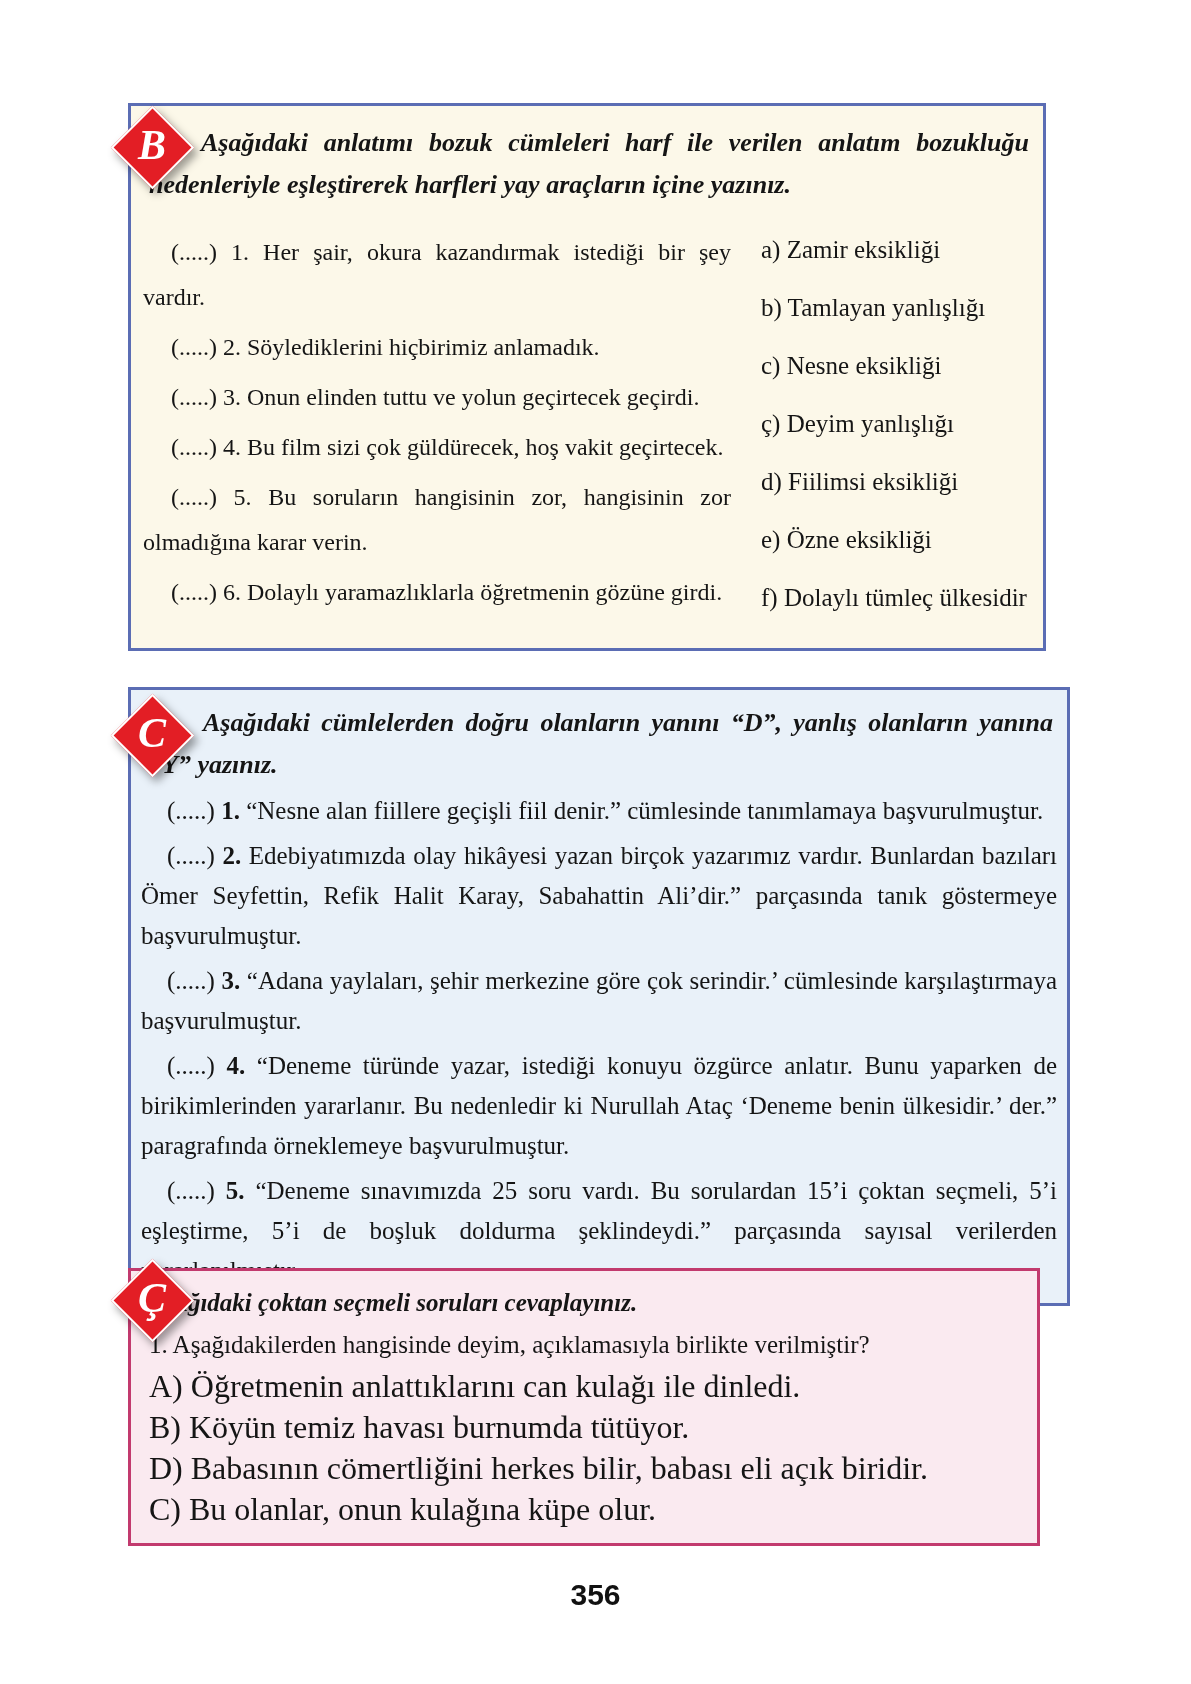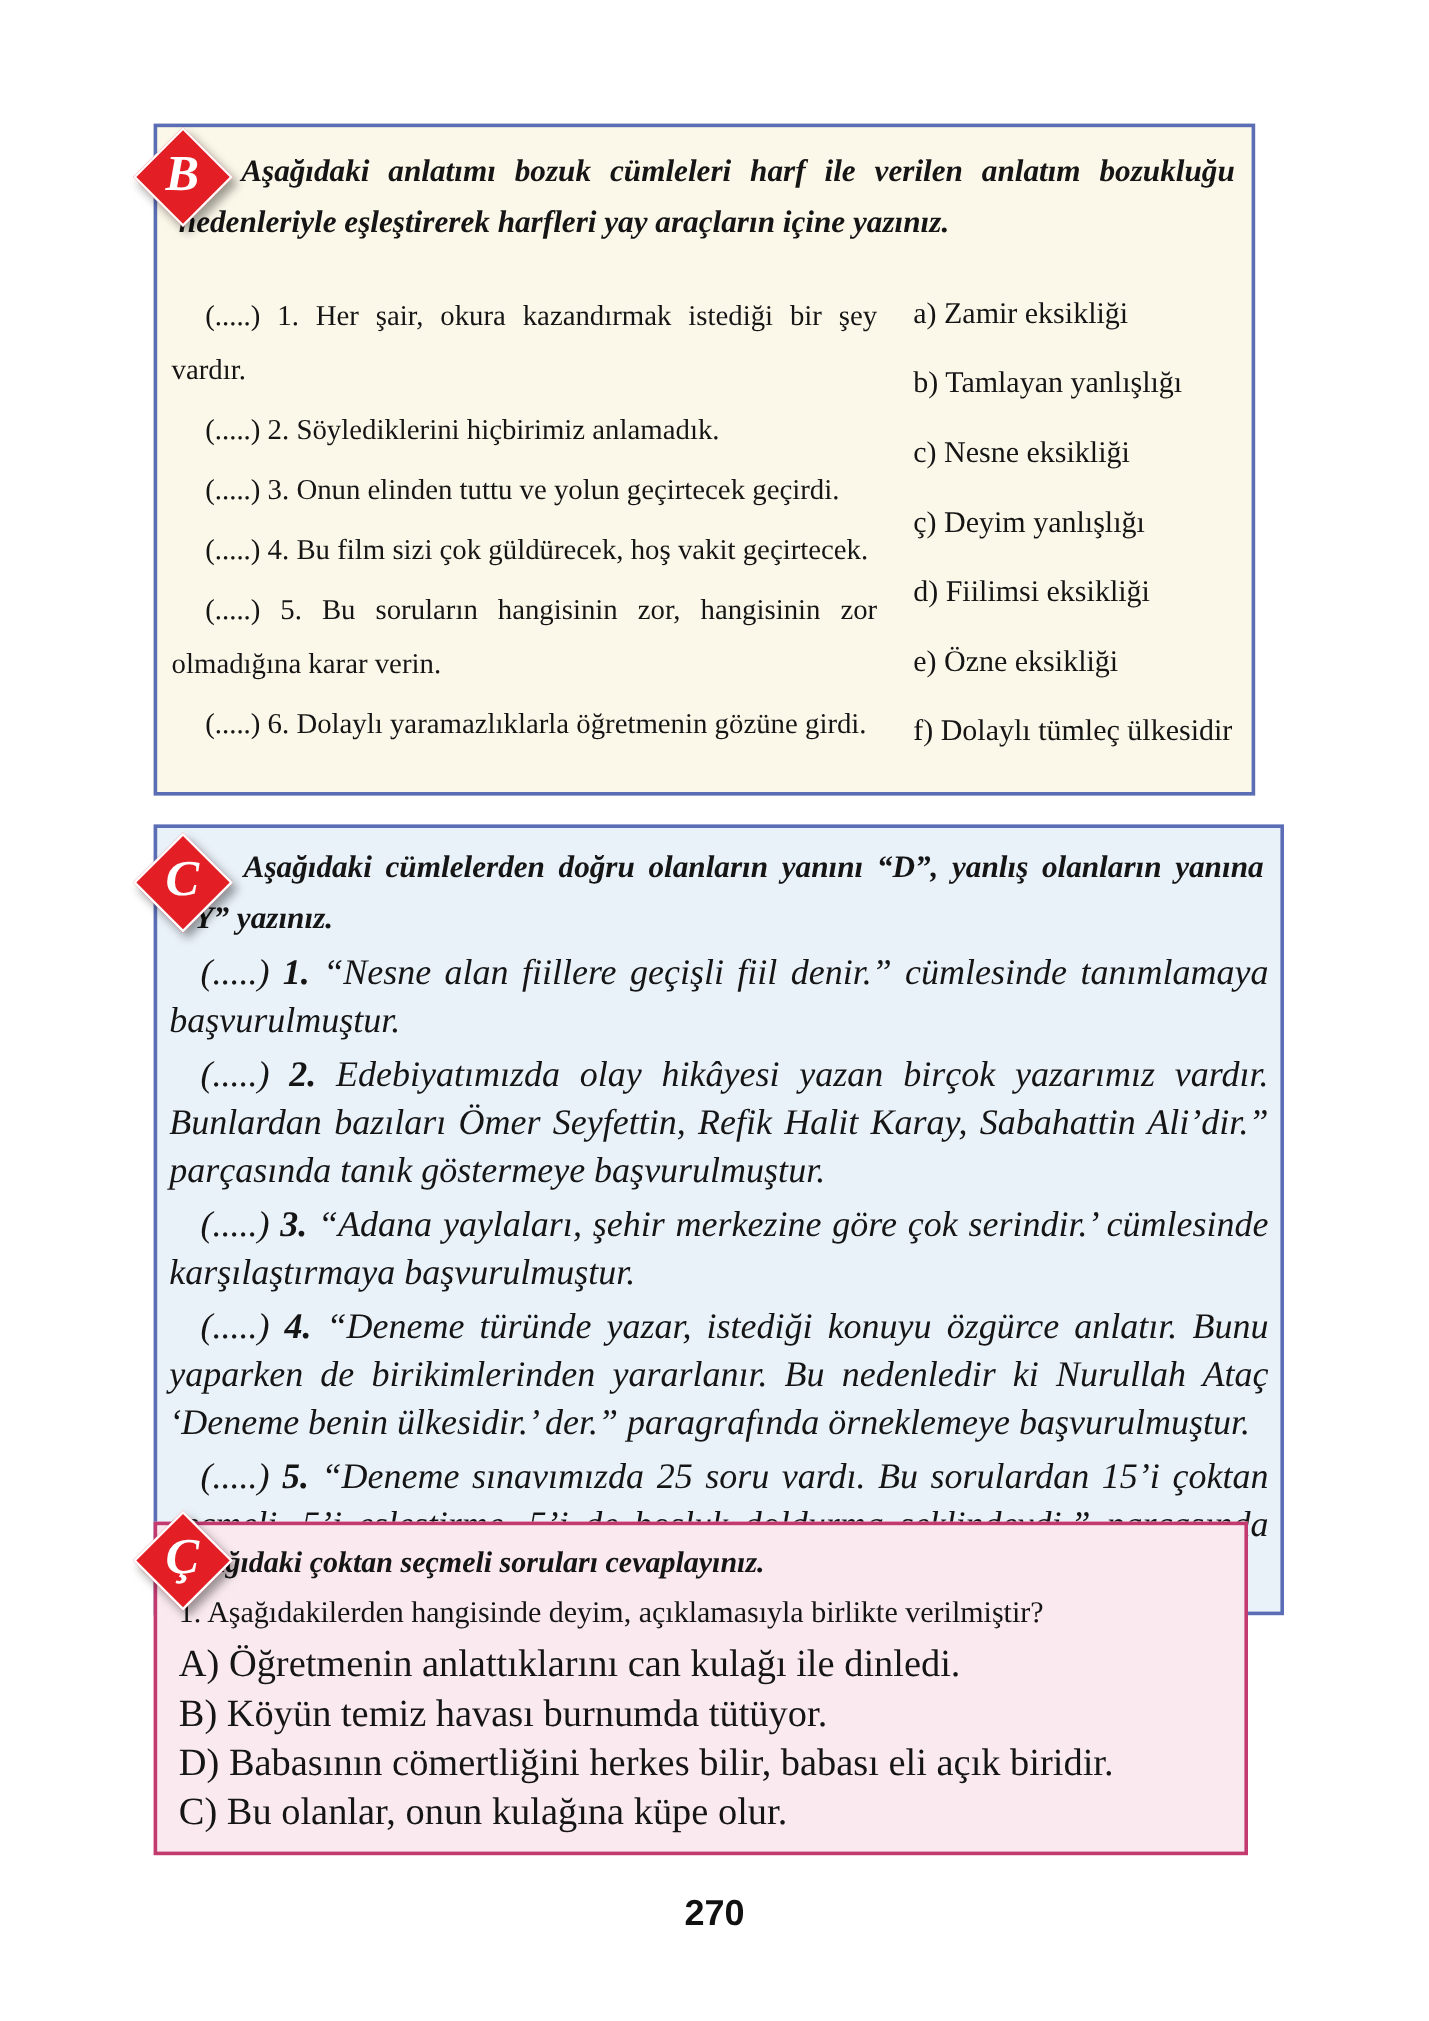--- a/index.html
+++ b/index.html
@@ -45,27 +45,27 @@
 
   .instruction {
     font-weight:bold; font-style:italic;
     font-size:26px; line-height:1.62;
     text-align:justify;
   }
   .b-instr  { text-indent:52px; padding:0 2px 0 6px; }
   .c-instr  { text-indent:54px; padding:0 4px 0 8px; }
   .cc-instr { font-size:25px; line-height:40px; text-align:left; }
 
-  .b-columns { display:flex; margin-top:36px; }
+  .b-columns { display:flex; margin-top:24px; }
   .b-left { width:588px; font-size:24px; line-height:45px; text-align:justify; }
   .b-left p { text-indent:28px; margin:0 0 5px 0; }
   .b-right { flex:1; padding-left:30px; padding-top:2px; font-size:25px; }
   .b-option { line-height:36px; margin-bottom:22px; white-space:nowrap; }
 
-  .c-item { font-size:30px; line-height:40px; text-align:justify; text-indent:26px; margin-top:5px;font-style:italic; }
+  .c-item { font-size:25px; line-height:40px; text-align:justify; text-indent:26px; margin-top:5px; }
   .num { font-weight:bold; }
 
   .cc-question { font-weight:normal; font-size:25px; line-height:40px; margin-top:2px; }
   .cc-option { font-size:32px; line-height:40px; margin-top:1px; }
 
   .page-number {
     position:absolute; top:1578px; left:0; width:100%; text-align:center;
     font-family:"Liberation Sans", sans-serif; font-weight:bold; font-size:30px; color:#111;
   }
 </style>
@@ -118,13 +118,13 @@
     <div class="badge-letter">Ç</div>
   </div>
   <p class="instruction cc-instr">Aşağıdaki çoktan seçmeli soruları cevaplayınız.</p>
   <p class="cc-question">1. Aşağıdakilerden hangisinde deyim, açıklamasıyla birlikte verilmiştir?</p>
   <p class="cc-option">A) Öğretmenin anlattıklarını can kulağı ile dinledi.</p>
   <p class="cc-option">B) Köyün temiz havası burnumda tütüyor.</p>
   <p class="cc-option">D) Babasının cömertliğini herkes bilir, babası eli açık biridir.</p>
   <p class="cc-option">C) Bu olanlar, onun kulağına küpe olur.</p>
 </section>
 
-<div class="page-number">270</div>
+<div class="page-number">356</div>
 
 </body></html>

